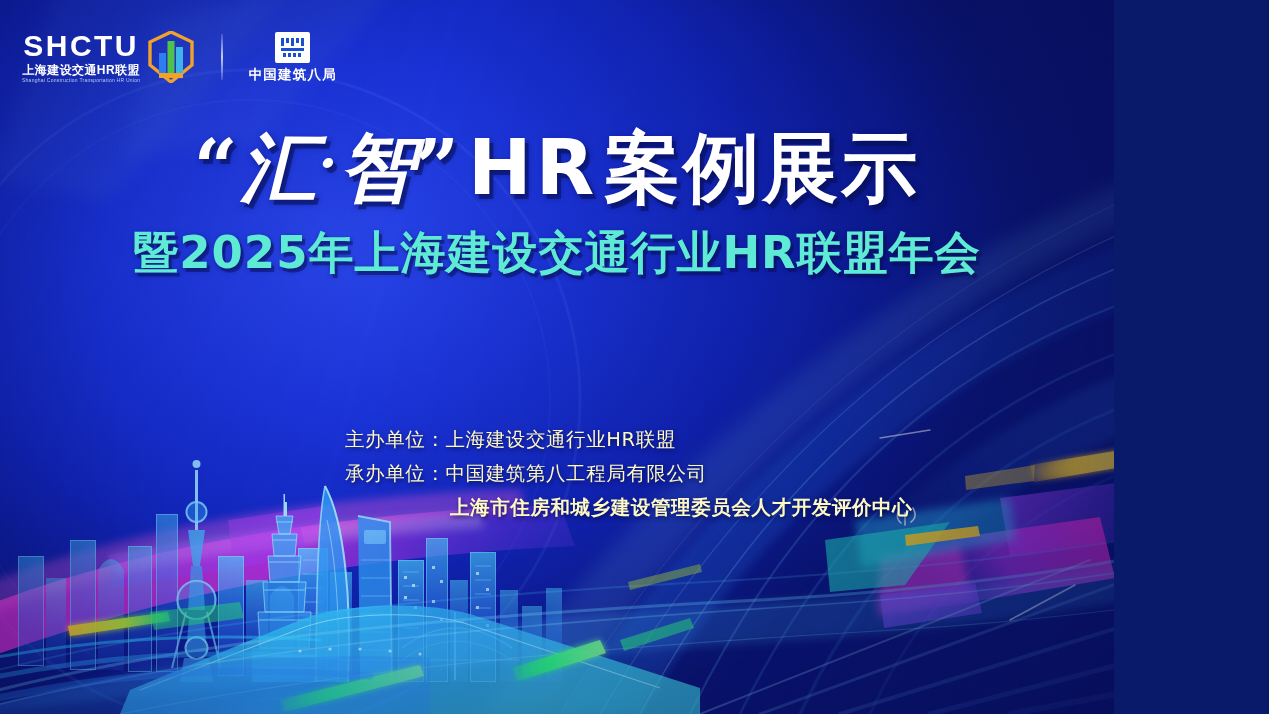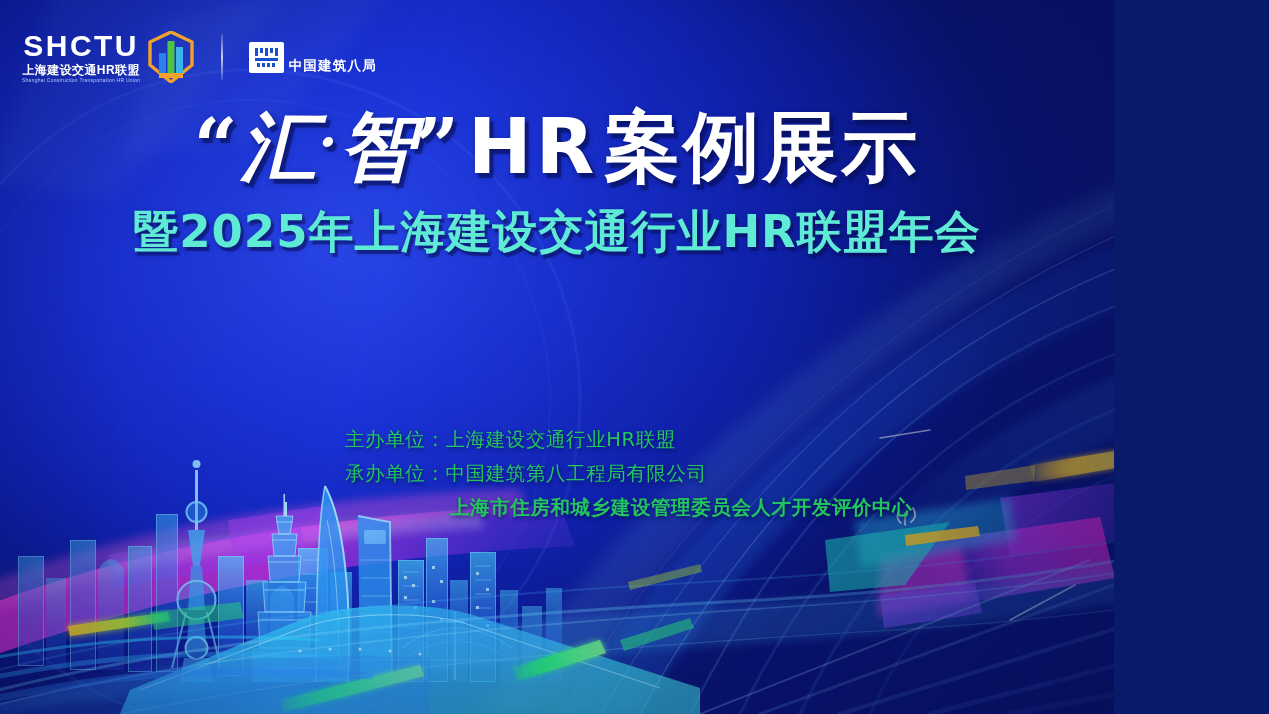--- a/index.html
+++ b/index.html
@@ -93,22 +93,22 @@
     position: relative;
   }
   .divider-v {
     width: 1.4px;
     height: 46px;
     background: linear-gradient(180deg, rgba(255,255,255,0.15), rgba(255,255,255,0.75), rgba(255,255,255,0.15));
     margin: 0 26px;
   }
   .logo-cscec {
     display: flex;
-    flex-direction: row;
-    align-items: flex-end;
+    flex-direction: column;
+    align-items: center;
     gap: 5px;
   }
   .cscec-badge {
     width: 35px;
     height: 31px;
     background: #ffffff;
     border-radius: 2px;
     display: flex;
     align-items: center;
     justify-content: center;
@@ -120,21 +120,21 @@
     color: #ffffff;
     white-space: nowrap;
     line-height: 1;
   }
 
   
   .title-block {
     position: absolute;
     left: 0;
     right: 0;
-    top: 107px;
+    top: 128px;
     text-align: center;
     z-index: 35;
   }
   .title-main {
     font-size: 76px;
     font-weight: 700;
     color: #ffffff;
     line-height: 1.04;
     letter-spacing: 3px;
     white-space: nowrap;
@@ -179,21 +179,21 @@
   
   .org-block {
     position: absolute;
     left: 345px;
     top: 423px;
     z-index: 35;
   }
   .org-line {
     font-size: 19.5px;
     font-weight: 500;
-    color: #22c55e;
+    color: #fef9c3;
     letter-spacing: 0.6px;
     line-height: 34px;
     white-space: nowrap;
     text-shadow: 1px 2px 4px rgba(4,10,70,0.75);
     font-family: "DejaVu Sans", "Liberation Sans", sans-serif;
   }
   .org-line.indent {
     padding-left: 105px;
     font-weight: bold;
   }

